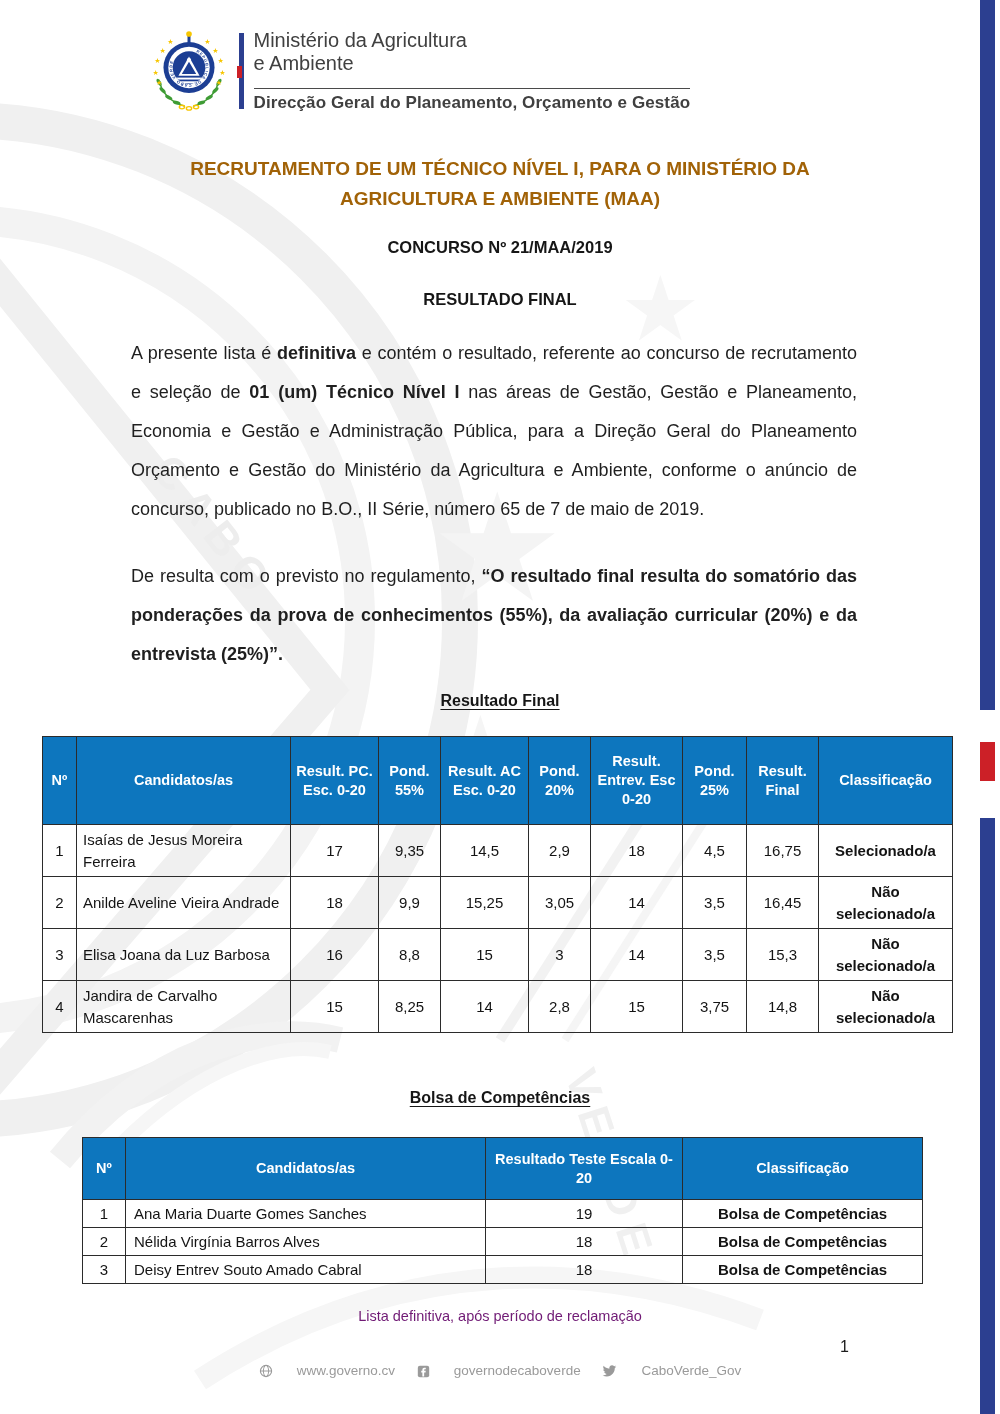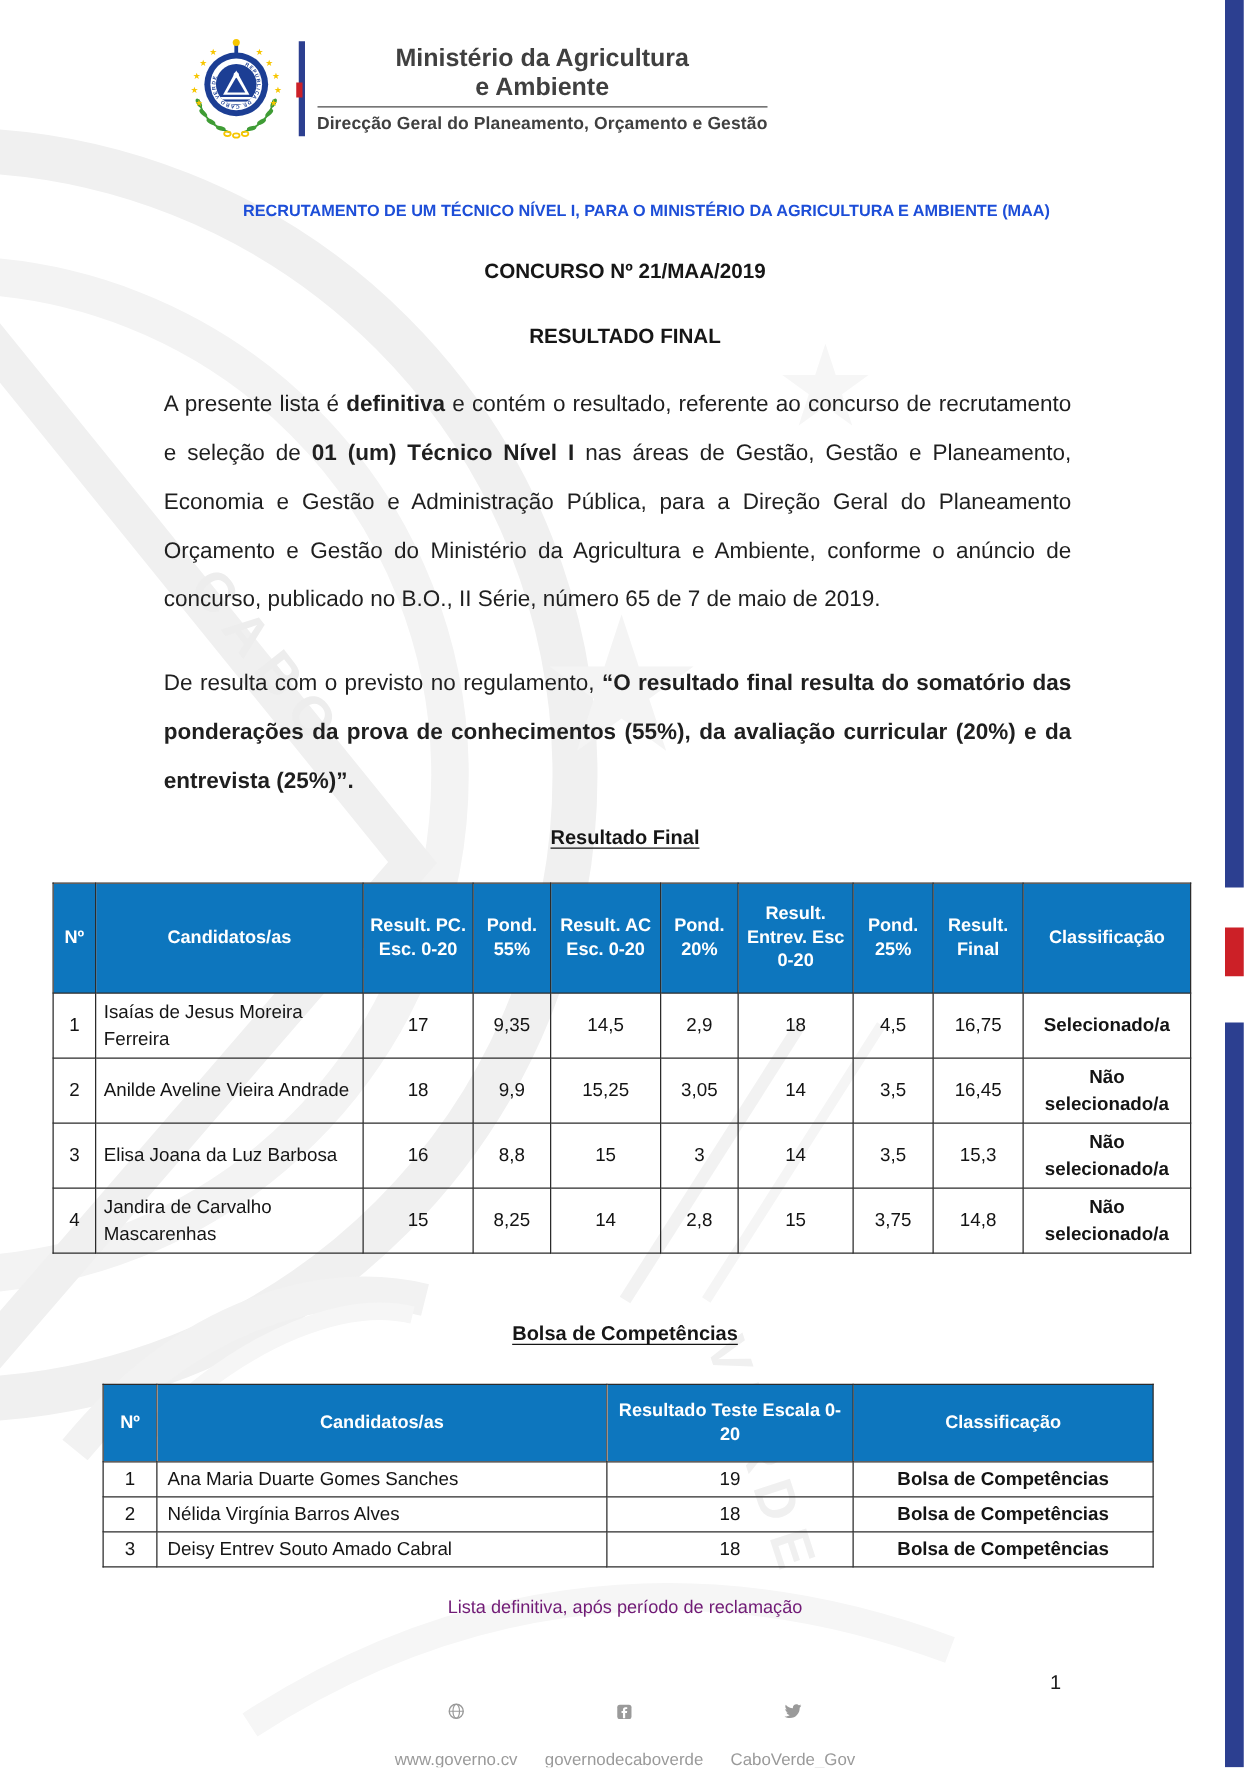--- a/index.html
+++ b/index.html
@@ -11,27 +11,27 @@
   .bar{position:absolute;width:15px;left:980px;}
   .bar-blue-top{top:0;height:710px;background:#2c3f90;}
   .bar-red{top:742px;height:39px;background:#cc2027;}
   .bar-blue-bottom{top:818px;height:596px;background:#2c3f90;}
 
   
   .letterhead{margin:28px 0 0 145px;height:86px;display:flex;align-items:center;}
   .divider{position:relative;width:4.5px;height:76px;background:#2c3f90;margin:0 10px 0 6px;flex:none;}
   .red-notch{position:absolute;left:-2px;top:33px;width:5px;height:12px;background:#cc2027;}
   .ministry-block{display:flex;flex-direction:column;}
-  .ministry-name{font-size:20px;font-weight:bold;color:#404040;line-height:23px;
-                 border-bottom:1.6px solid #4a4a4a;padding-bottom:3px;display:inline-block;text-align:center;}
-  .department{font-size:14px;font-weight:bold;color:#404040;margin-top:4px;letter-spacing:.1px;}
-
-  
-  .doc-title{margin:40px auto 0;width:680px;text-align:right;font-size:13px;font-weight:bold;
-             line-height:30px;color:#1d4ed8;}
+  .ministry-name{font-size:20px;font-weight:normal;color:#404040;line-height:23px;
+                 border-bottom:1.6px solid #4a4a4a;padding-bottom:13px;display:inline-block;}
+  .department{font-size:17px;font-weight:bold;color:#404040;margin-top:4px;letter-spacing:.1px;}
+
+  
+  .doc-title{margin:40px auto 0;width:680px;text-align:center;font-size:19px;font-weight:bold;
+             line-height:30px;color:#a16207;}
   .subtitle{margin:18px auto 0;text-align:center;font-size:16.5px;font-weight:bold;color:#161616;line-height:30px;}
   .subtitle2{margin-top:22px;}
 
   
   .para{margin:20px 143px 0 131px;font-size:18px;line-height:39px;text-align:justify;color:#1f1f1f;}
   .para2{margin-top:28px;}
   .b{font-weight:bold;}
 
   .section-heading{margin:14px auto 0;text-align:center;font-size:16px;font-weight:bold;color:#161616;
                    text-decoration:underline;text-underline-offset:3px;line-height:26px;}
@@ -51,21 +51,21 @@
   .t2 td{font-size:15px;line-height:20px;padding:2px 8px;color:#141414;height:23px;}
   td.num,td.score{text-align:center;}
   td.name{text-align:left;}
   td.classif{text-align:center;font-weight:bold;}
 
   
   .final-note{margin-top:24px;text-align:center;font-size:14.5px;color:#701a75;}
   .page-number{position:absolute;top:1338px;left:840px;font-size:16px;color:#1c1c1c;}
   .footer-links{position:absolute;top:1362px;left:0;width:1000px;text-align:center;
                 font-size:13.5px;color:#9a9a9a;}
-  .footer-item{display:inline-flex;align-items:center;gap:24px;margin:0 9px;vertical-align:middle;flex-direction:column;}
+  .footer-item{display:inline-flex;align-items:flex-end;gap:24px;margin:0 9px;vertical-align:middle;}
   .footer-item svg{display:block;}
 </style>
 </head>
 <body>
 
 <div class="page">
 
   <div class="watermark">
     <svg width="1000" height="1414" viewBox="0 0 1000 1414">
       <circle cx="-40" cy="620" r="500" fill="none" stroke="#f0f0f0" stroke-width="36"></circle>

